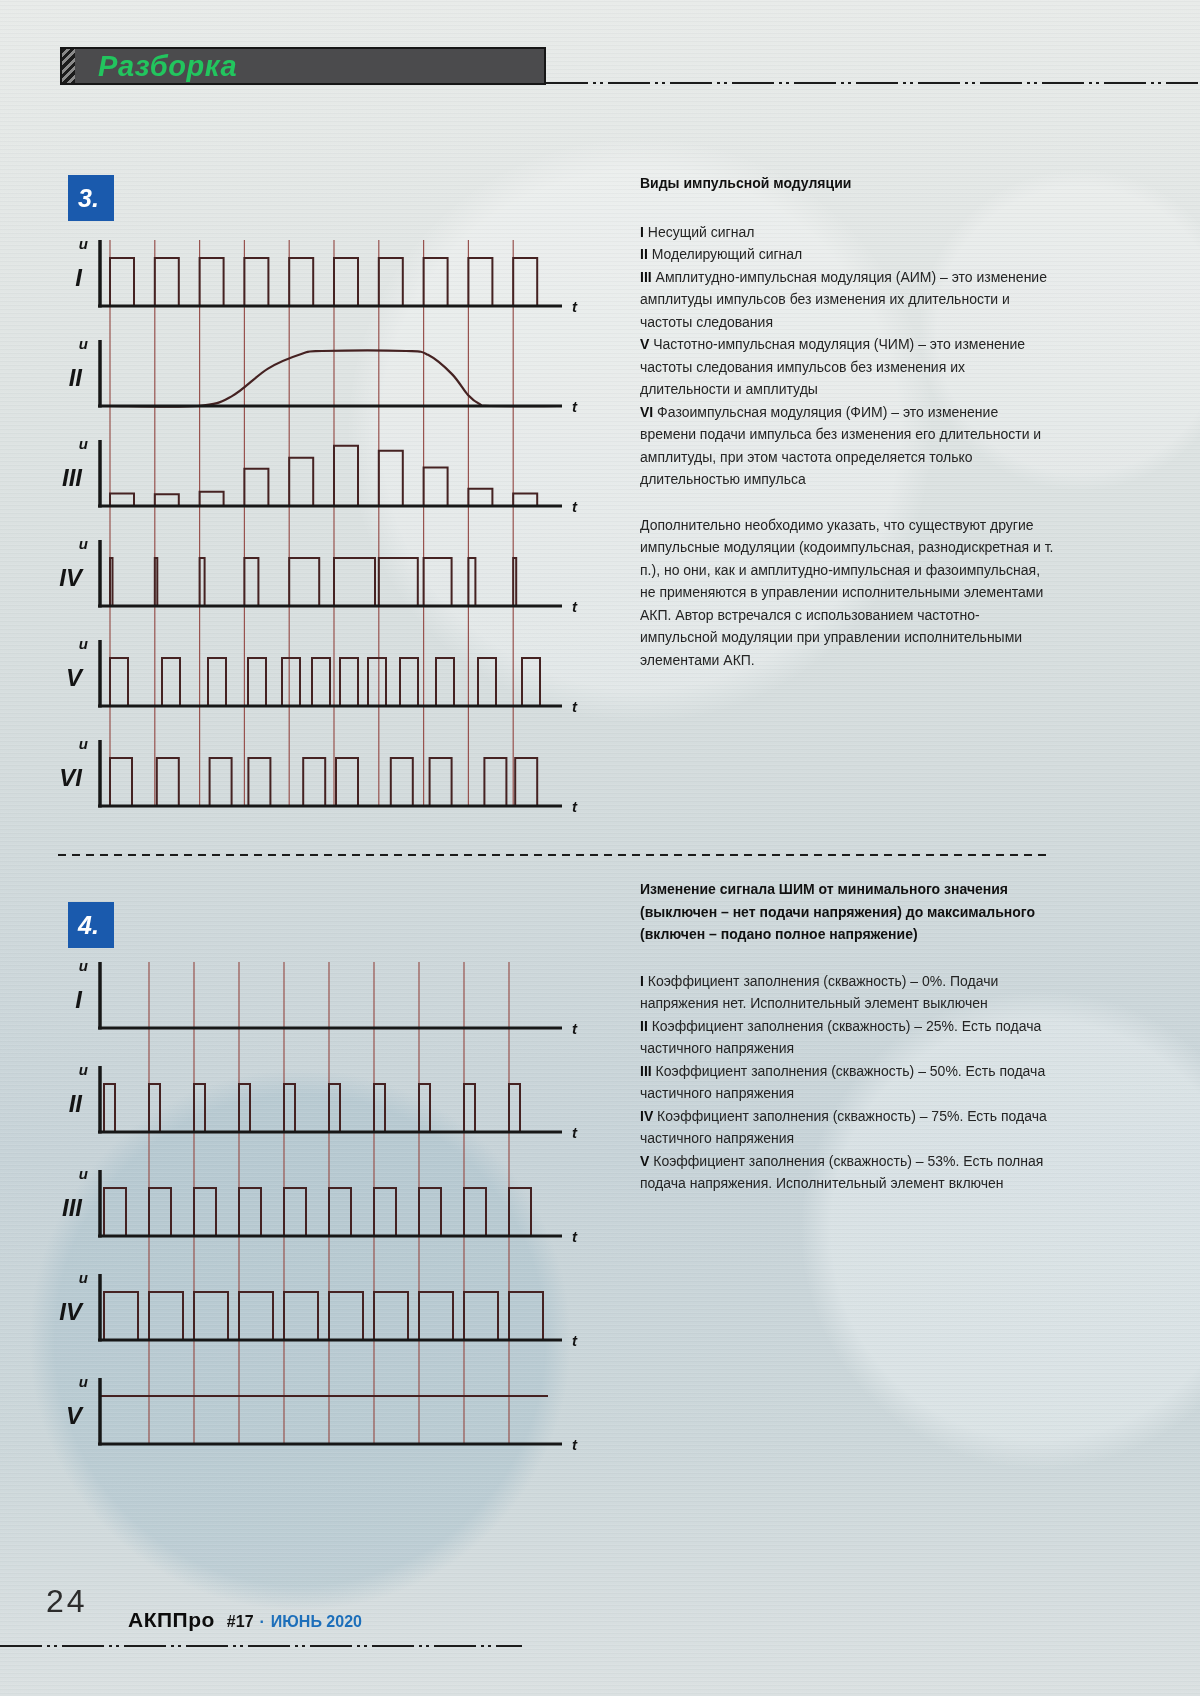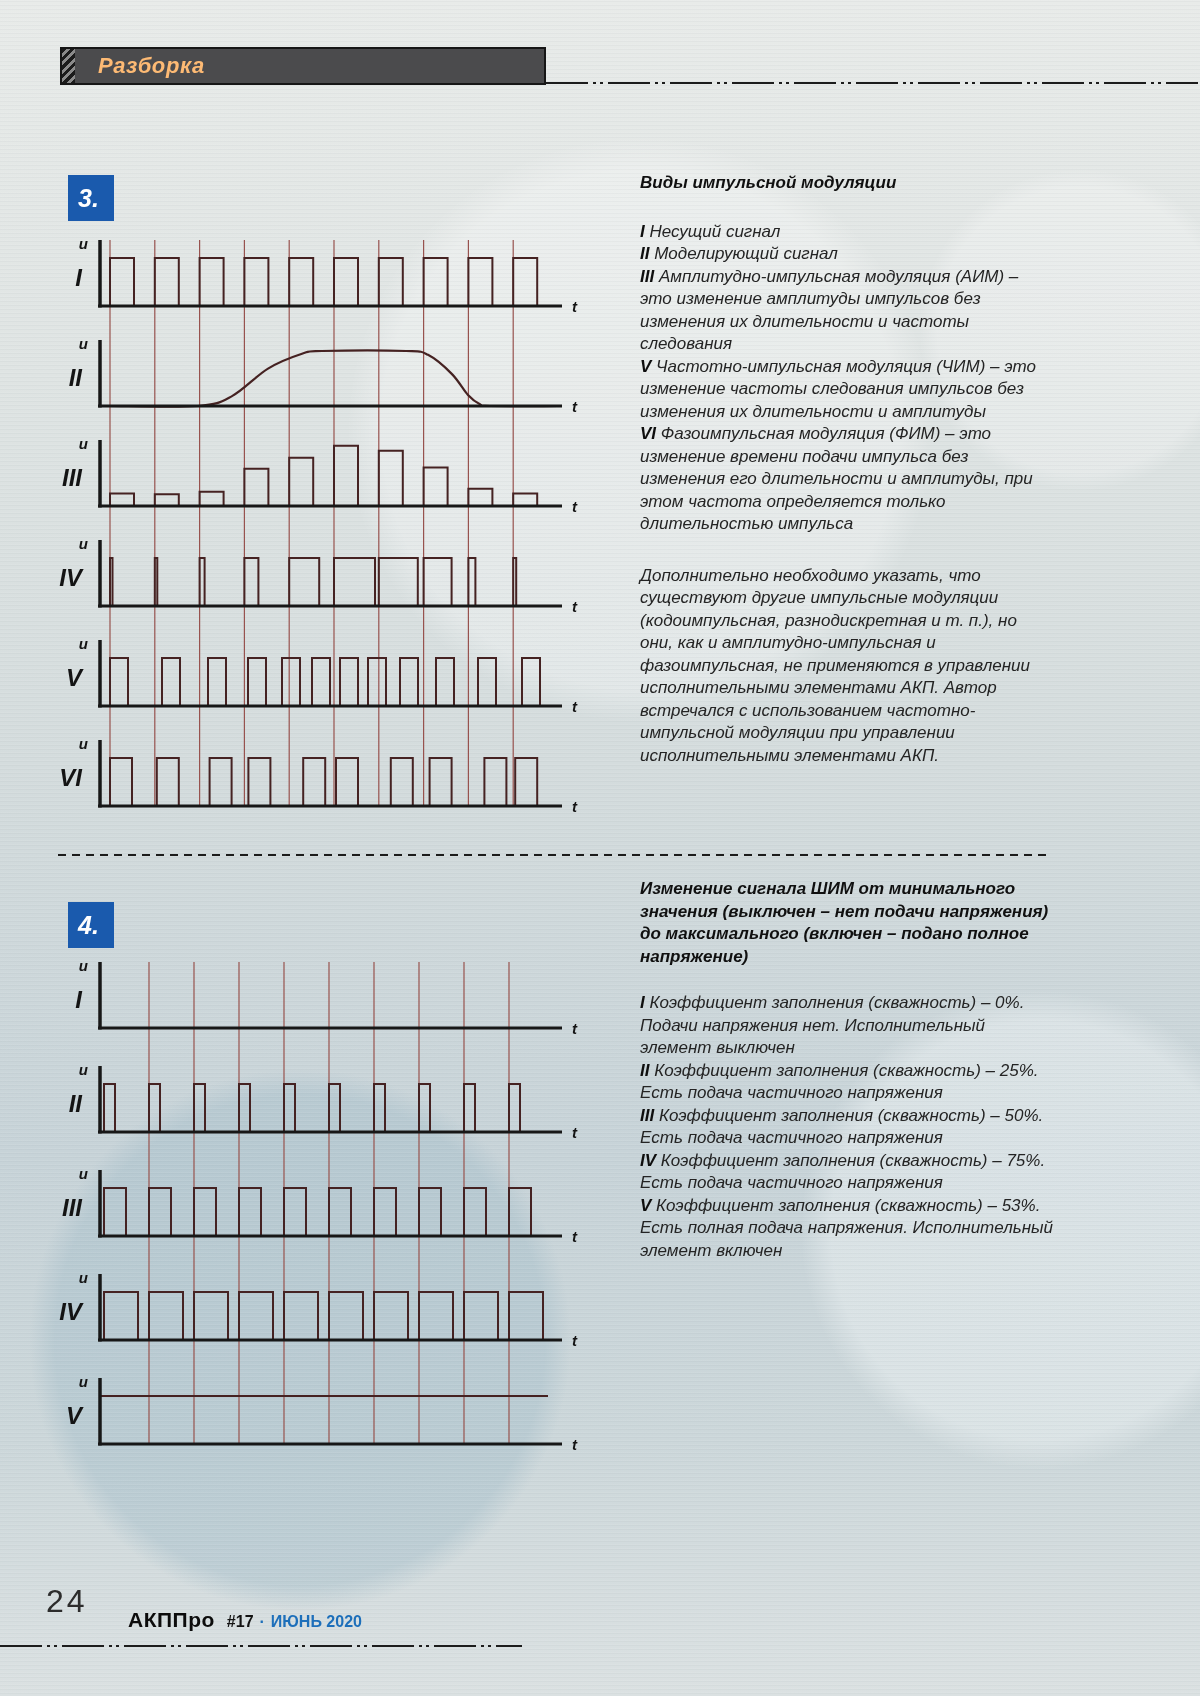--- a/index.html
+++ b/index.html
@@ -13,47 +13,47 @@
       radial-gradient(circle 380px at 1040px 1230px, rgba(238,243,244,.45) 0 55%, rgba(238,243,244,0) 63%),
       radial-gradient(circle 260px at 1080px 330px, rgba(255,255,255,.25) 0 55%, rgba(255,255,255,0) 62%)}
   .page::after{content:"";position:absolute;inset:0;pointer-events:none;
     background:repeating-linear-gradient(180deg, rgba(255,255,255,.07) 0 1px, rgba(110,122,128,.05) 1px 2px, rgba(255,255,255,0) 2px 4px)}
 
   
   .hbar{position:absolute;left:60px;top:47px;width:486px;height:38px;background:#4b4b4d;
     border:2px solid #161616;display:flex;align-items:center;z-index:2}
   .hatch{position:absolute;left:0;top:0;bottom:0;width:13px;
     background:repeating-linear-gradient(135deg,#1b1b1b 0 3px,#8a8a8a 3px 6px)}
-  .htitle{color:#fdba74;font-style:italic;font-weight:700;font-size:22px;letter-spacing:.6px;padding-left:36px}
+  .htitle{color:#22c55e;font-style:italic;font-weight:700;font-size:29px;letter-spacing:.6px;padding-left:36px}
   .hline{position:absolute;left:546px;top:82px;width:652px;height:2px;z-index:2;
     background:repeating-linear-gradient(to right,#1c1c1c 0 42px,transparent 42px 47px,#1c1c1c 47px 50px,transparent 50px 54px,#1c1c1c 54px 57px,transparent 57px 62px)}
 
   
   .badge{position:absolute;width:46px;height:46px;background:#1a5aad;color:#fff;z-index:2;
     font-style:italic;font-weight:700;font-size:25px;display:flex;align-items:center;justify-content:center;padding-right:5px}
   .badge3{left:68px;top:175px}
   .badge4{left:68px;top:902px}
 
   
   .figure{position:absolute;left:54px;z-index:1}
   .fig3{top:228px}
   .fig4{top:950px}
   svg text.axlab{font-family:"Liberation Sans",sans-serif;font-style:italic;font-weight:700;font-size:15px;fill:#141414}
   svg text.numeral{font-family:"Liberation Sans",sans-serif;font-style:italic;font-weight:700;font-size:24px;fill:#141414}
 
   
-  .textcol{position:absolute;left:640px;width:414px;color:#242424;font-style:italic;
-    font-size:17px;line-height:22.5px;z-index:2}
+  .textcol{position:absolute;left:640px;width:414px;color:#242424;
+    font-size:14px;line-height:22.5px;z-index:2}
   .tc3{top:172px}
   .tc4{top:878px}
   .ttitle{font-weight:700;color:#101010;margin-bottom:26px}
   .tc4 .ttitle{margin-bottom:24px}
   .titem{display:block}
   .titem .rn{font-weight:700;color:#0e0e0e}
-  .tpara{margin-top:29px}
+  .tpara{margin-top:23px}
 
   
   .divider{position:absolute;left:58px;top:854px;width:988px;height:2px;z-index:2;
     background:repeating-linear-gradient(to right,#1b1b1b 0 8px,transparent 8px 14px)}
 
   
   .pagenum{position:absolute;left:46px;top:1583px;font-size:32px;font-weight:400;color:#2c2c2c;letter-spacing:3px;z-index:2}
   .frow{position:absolute;left:128px;top:1608px;z-index:2;font-weight:700;white-space:nowrap}
   .flogo{font-size:21px;color:#0c0c0c;letter-spacing:.5px;margin-right:12px}
   .fissue{font-size:16px;color:#121212;margin-right:6px}

